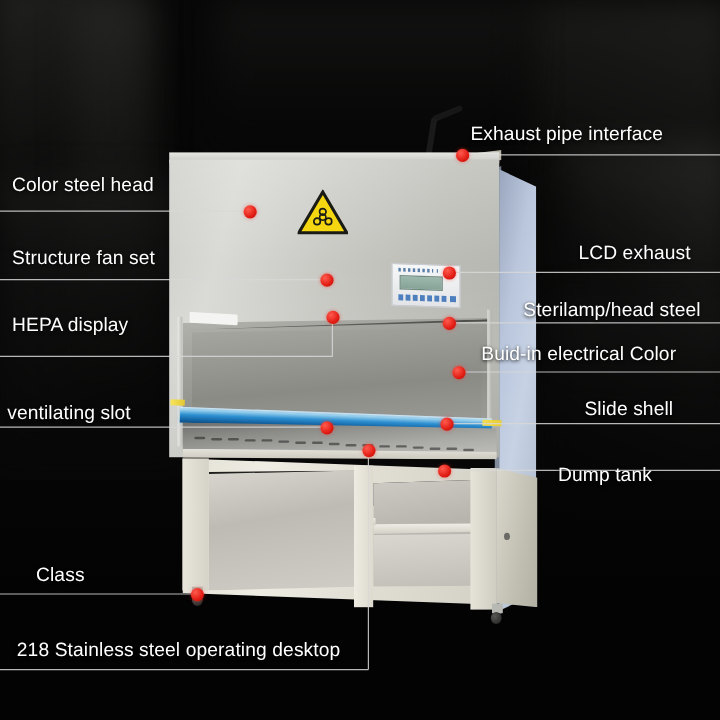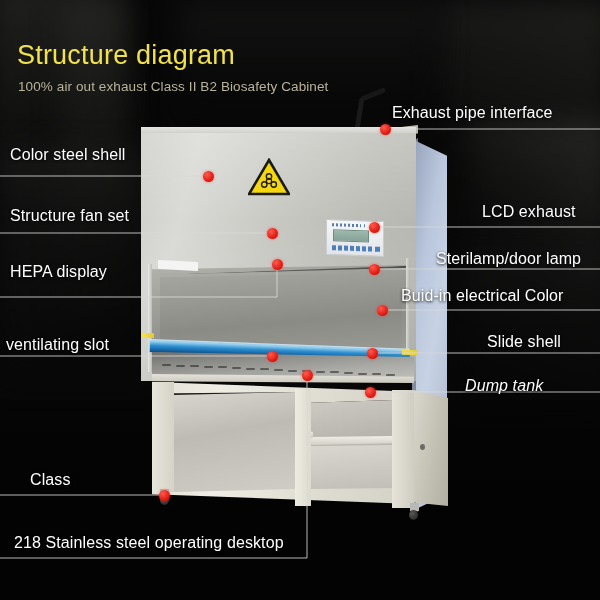--- a/index.html
+++ b/index.html
@@ -244,22 +244,20 @@
     <div class="bg-blob bg-b1"></div>
     <div class="bg-blob bg-b2"></div>
     <div class="bg-blob bg-b3"></div>
     <div class="bg-blob bg-b4"></div>
     <div class="bg-blob bg-b5"></div>
     <div class="bg-blob bg-b6"></div>
     <div class="bg-blob bg-b7"></div>
     <div class="bg-dark-bottom"></div>
   </div>
 
-  <div class="title">Structure diagram</div>
-  <div class="subtitle">100% air out exhaust Class II B2 Biosafety Cabinet</div>
 
   <div>
 
     <div class="cab exhaust-pipe2"></div>
     <div class="cab exhaust-pipe"></div>
 
     <div class="cab top-slab-back"></div>
     <div class="cab top-slab"></div>
 
     <div class="cab side-panel-edge"></div>
@@ -372,39 +370,39 @@
       <line x1="374" y1="269" x2="600" y2="269" stroke="#d8d8d8" stroke-width="1" opacity="0.85"></line>
       <line x1="382" y1="310" x2="600" y2="310" stroke="#d8d8d8" stroke-width="1" opacity="0.85"></line>
       <line x1="372" y1="353" x2="600" y2="353" stroke="#d8d8d8" stroke-width="1" opacity="0.85"></line>
       <line x1="370" y1="392" x2="600" y2="392" stroke="#d8d8d8" stroke-width="1" opacity="0.85"></line>
       <line x1="0" y1="495" x2="164" y2="495" stroke="#d8d8d8" stroke-width="1" opacity="0.85"></line>
       <line x1="0" y1="558" x2="307" y2="558" stroke="#d8d8d8" stroke-width="1" opacity="0.85"></line>
       <line x1="307" y1="558" x2="307" y2="375" stroke="#d8d8d8" stroke-width="1" opacity="0.85"></line>
     </svg>
 
   <div id="annotations">
-      <div class="lbl" style="left: 10px; top: 146px;">Color steel  shell</div>
+      <div class="lbl" style="left: 10px; top: 146px;">Color steel  head</div>
       <div class="dot" style="left: 202.5px; top: 170.5px;"></div>
       <div class="lbl" style="left: 10px; top: 207px;">Structure fan set</div>
       <div class="dot" style="left: 266.5px; top: 227.5px;"></div>
       <div class="lbl" style="left: 10px; top: 263px;">HEPA display</div>
       <div class="dot" style="left: 271.5px; top: 258.5px;"></div>
       <div class="lbl" style="left: 6px; top: 336px;">ventilating slot</div>
       <div class="dot" style="left: 266.5px; top: 350.5px;"></div>
       <div class="lbl" style="left: 392px; top: 104px;">Exhaust pipe interface</div>
       <div class="dot" style="left: 379.5px; top: 123.5px;"></div>
       <div class="lbl" style="left: 482px; top: 203px;">LCD exhaust</div>
       <div class="dot" style="left: 368.5px; top: 221.5px;"></div>
-      <div class="lbl" style="left: 436px; top: 250px;">Sterilamp/door lamp</div>
+      <div class="lbl" style="left: 436px; top: 250px;">Sterilamp/head steel</div>
       <div class="dot" style="left: 368.5px; top: 263.5px;"></div>
       <div class="lbl" style="left: 401px; top: 287px;">Buid-in electrical Color</div>
       <div class="dot" style="left: 376.5px; top: 304.5px;"></div>
       <div class="lbl" style="left: 487px; top: 333px;">Slide shell</div>
       <div class="dot" style="left: 366.5px; top: 347.5px;"></div>
-      <div class="lbl" style="left: 465px; top: 377px; font-style: italic;">Dump tank</div>
+      <div class="lbl" style="left: 465px; top: 388px;">Dump tank</div>
       <div class="dot" style="left: 364.5px; top: 386.5px;"></div>
       <div class="lbl" style="left: 30px; top: 471px;">Class</div>
       <div class="dot" style="left: 158.5px; top: 489.5px;"></div>
       <div class="lbl" style="left: 14px; top: 534px;">218 Stainless steel operating desktop</div>
       <div class="dot" style="left: 301.5px; top: 369.5px;"></div>
     </div>
 
 </div>
 
 </body></html>

